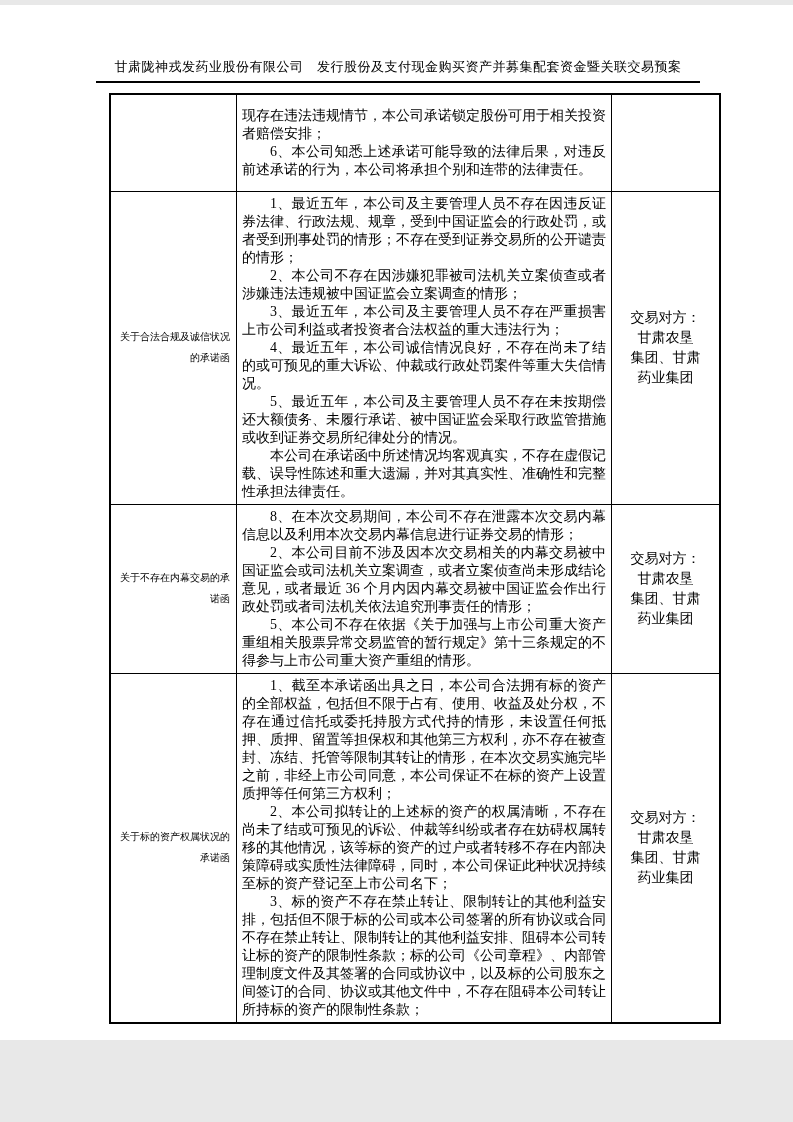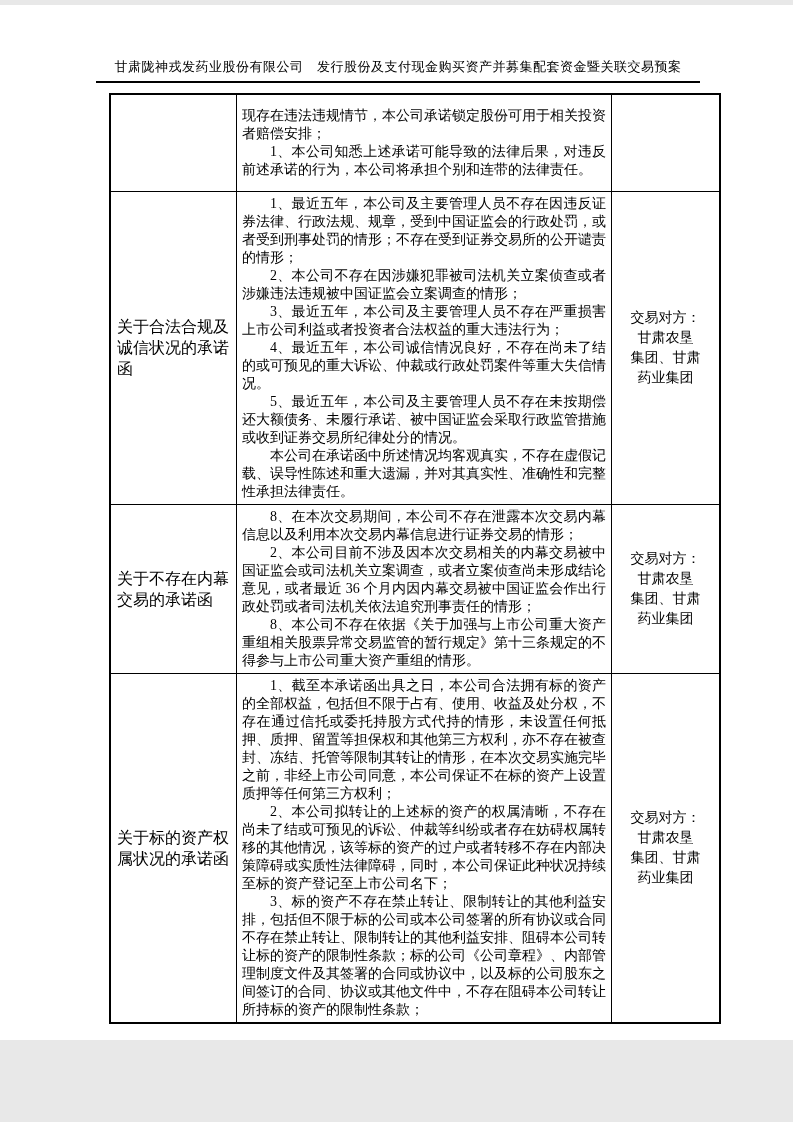--- a/index.html
+++ b/index.html
@@ -39,26 +39,27 @@
     border-collapse: collapse;
     table-layout: fixed;
     border: 2px solid #000000;
   }
   table.doc-table td {
     border: 1px solid #000000;
     overflow: hidden;
   }
   td.cell-label {
     width: 113px;
-    text-align: left;
+    text-align: right;
     vertical-align: middle;
-    font-size: 16px;
+    font-size: 10px;
     line-height: 21px;
     padding: 2px 6px;
     word-break: break-all;
+    font-family: Liberation Mono, monospace;
   }
   td.cell-content {
     width: 364px;
     vertical-align: middle;
     font-size: 14px;
     line-height: 18px;
     padding: 3px 5px;
   }
   td.cell-content p {
     margin: 0;
@@ -96,21 +97,21 @@
 <div class="page">
 
   <div class="doc-header">甘肃陇神戎发药业股份有限公司　发行股份及支付现金购买资产并募集配套资金暨关联交易预案</div>
 
   <table class="doc-table">
     <tbody>
         <tr style="height:97px;">
       <td class="cell-label"></td>
       <td class="cell-content">
         <p>现存在违法违规情节，本公司承诺锁定股份可用于相关投资者赔偿安排；</p>
-        <p class="ind">1、本公司知悉上述承诺可能导致的法律后果，对违反前述承诺的行为，本公司将承担个别和连带的法律责任。</p>
+        <p class="ind">6、本公司知悉上述承诺可能导致的法律后果，对违反前述承诺的行为，本公司将承担个别和连带的法律责任。</p>
       </td>
       <td class="cell-party"></td>
     </tr>
 
     <tr style="height:305px;">
       <td class="cell-label">关于合法合规及诚信状况的承诺函</td>
       <td class="cell-content">
         <p class="ind">1、最近五年，本公司及主要管理人员不存在因违反证券法律、行政法规、规章，受到中国证监会的行政处罚，或者受到刑事处罚的情形；不存在受到证券交易所的公开谴责的情形；</p>
         <p class="ind">2、本公司不存在因涉嫌犯罪被司法机关立案侦查或者涉嫌违法违规被中国证监会立案调查的情形；</p>
         <p class="ind">3、最近五年，本公司及主要管理人员不存在严重损害上市公司利益或者投资者合法权益的重大违法行为；</p>
@@ -124,21 +125,21 @@
         <div class="party-line">集团、甘肃</div>
         <div class="party-line">药业集团</div>
       </td>
     </tr>
 
     <tr style="height:165px;">
       <td class="cell-label">关于不存在内幕交易的承诺函</td>
       <td class="cell-content">
         <p class="ind">8、在本次交易期间，本公司不存在泄露本次交易内幕信息以及利用本次交易内幕信息进行证券交易的情形；</p>
         <p class="ind">2、本公司目前不涉及因本次交易相关的内幕交易被中国证监会或司法机关立案调查，或者立案侦查尚未形成结论意见，或者最近 36 个月内因内幕交易被中国证监会作出行政处罚或者司法机关依法追究刑事责任的情形；</p>
-        <p class="ind">8、本公司不存在依据《关于加强与上市公司重大资产重组相关股票异常交易监管的暂行规定》第十三条规定的不得参与上市公司重大资产重组的情形。</p>
+        <p class="ind">5、本公司不存在依据《关于加强与上市公司重大资产重组相关股票异常交易监管的暂行规定》第十三条规定的不得参与上市公司重大资产重组的情形。</p>
       </td>
       <td class="cell-party">
         <div class="party-line">交易对方：</div>
         <div class="party-line">甘肃农垦</div>
         <div class="party-line">集团、甘肃</div>
         <div class="party-line">药业集团</div>
       </td>
     </tr>
 
     <tr style="height:346px;">

